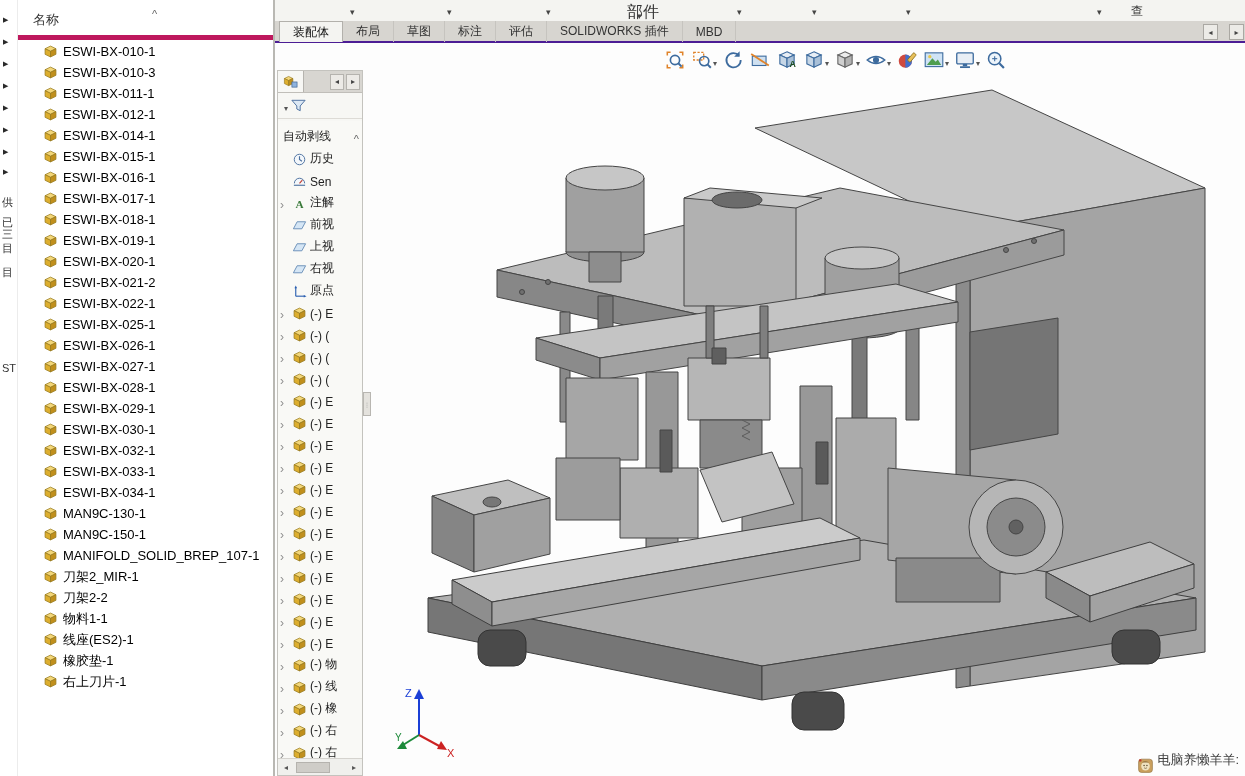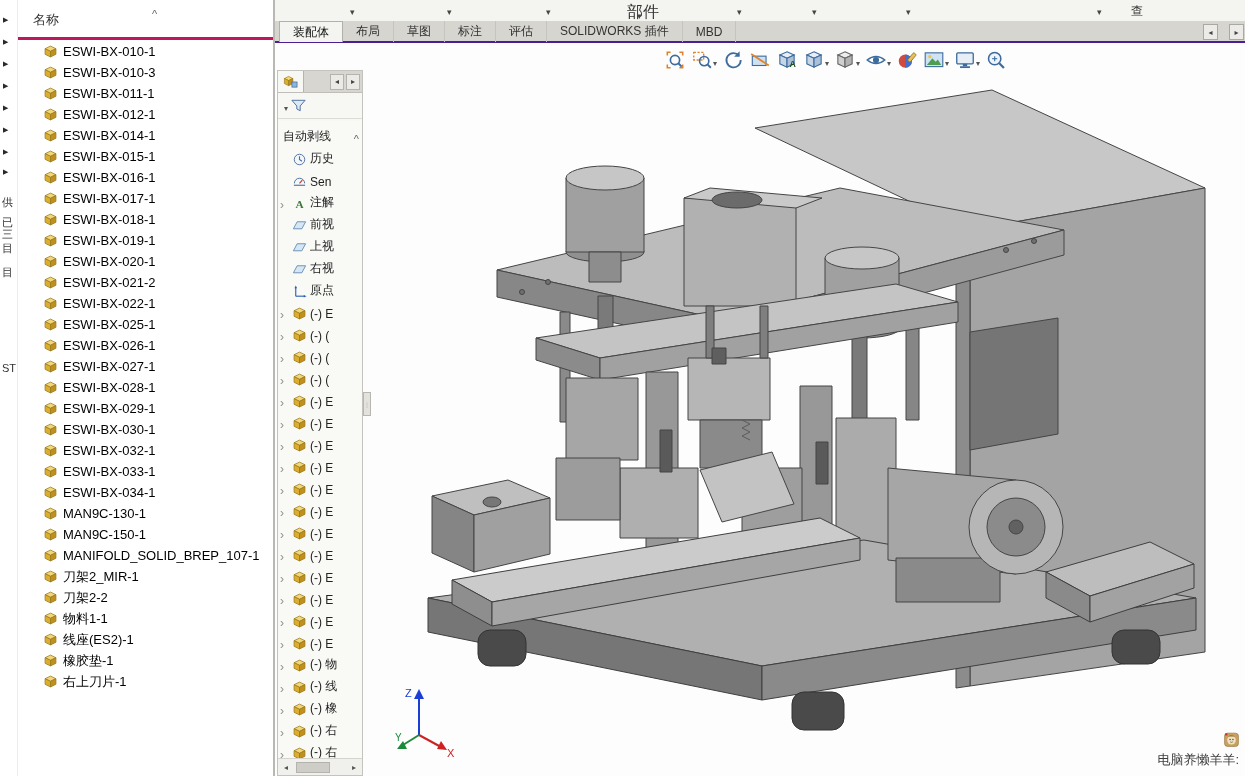--- a/index.html
+++ b/index.html
@@ -10,21 +10,21 @@
   
   #left-edge { left:0; top:0; width:18px; height:776px; background:#fff;
                border-right:1px solid #ececec; z-index:40; }
   .edge-pin  { position:absolute; left:3px; font-size:7px; color:#2a2a2a; }
   .edge-frag { position:absolute; left:2px; width:16px; font-size:11px;
                line-height:12px; color:#333; word-break:break-all; }
 
   
   #parts-panel { left:18px; top:0; width:257px; height:776px; background:#fff;
                  border-right:2px solid #b9b8b3; z-index:40; }
-  #parts-header { position:relative; height:40px; border-bottom:3px solid #be185d; }
+  #parts-header { position:relative; height:40px; border-bottom:5px solid #be185d; }
   .hdr-label { position:absolute; left:15px; top:11px; font-size:13px; color:#333; }
   .hdr-caret { position:absolute; left:134px; top:8px; font-size:11px; color:#666; }
   #parts-list { position:absolute; top:41px; left:0; right:0; bottom:0; overflow:hidden; }
   .part-row  { height:21px; display:flex; align-items:center; padding-left:25px; gap:5px;
                white-space:nowrap; }
   .part-label{ font-size:13px; color:#000; }
   .icn { display:inline-flex; }
   .icn svg { width:15px; height:15px; }
 
   
@@ -48,21 +48,21 @@
   #viewport { left:275px; top:43px; width:970px; height:733px; background:#fdfdfd; z-index:1; }
   #machine  { position:absolute; left:0; top:0; }
 
   #hud { position:absolute; left:388px; top:5px; display:flex; align-items:center; gap:3px; z-index:5; }
   .hud-btn { display:flex; align-items:center; padding:1px; border-radius:3px; }
   .hud-btn .icn svg { width:22px; height:22px; }
   .hud-caret { font-size:8px; color:#555; margin-top:7px; }
 
   #triad { position:absolute; left:120px; top:640px; z-index:4; }
   #watermark { position:absolute; right:6px; bottom:3px; display:flex; align-items:flex-end;
-               gap:4px; z-index:6;flex-direction:column; }
+               gap:4px; z-index:6; }
   #watermark-text { font-size:13px; color:#3f3f3f; padding-bottom:4px; }
 
   
   #feature-panel { left:277px; top:70px; width:86px; height:706px; background:#f7f7f4;
                    border:1px solid #c4c3be; z-index:20; }
   .fp-tabs { height:22px; background:#d8d6d1; display:flex; align-items:center;
              border-bottom:1px solid #c0beb9; }
   .fp-tab.active { width:26px; height:21px; background:#f7f7f4; display:flex; align-items:center;
                    justify-content:center; border-right:1px solid #b5b3ae; }
   .fp-arrows { margin-left:auto; display:flex; gap:2px; padding-right:2px; }

